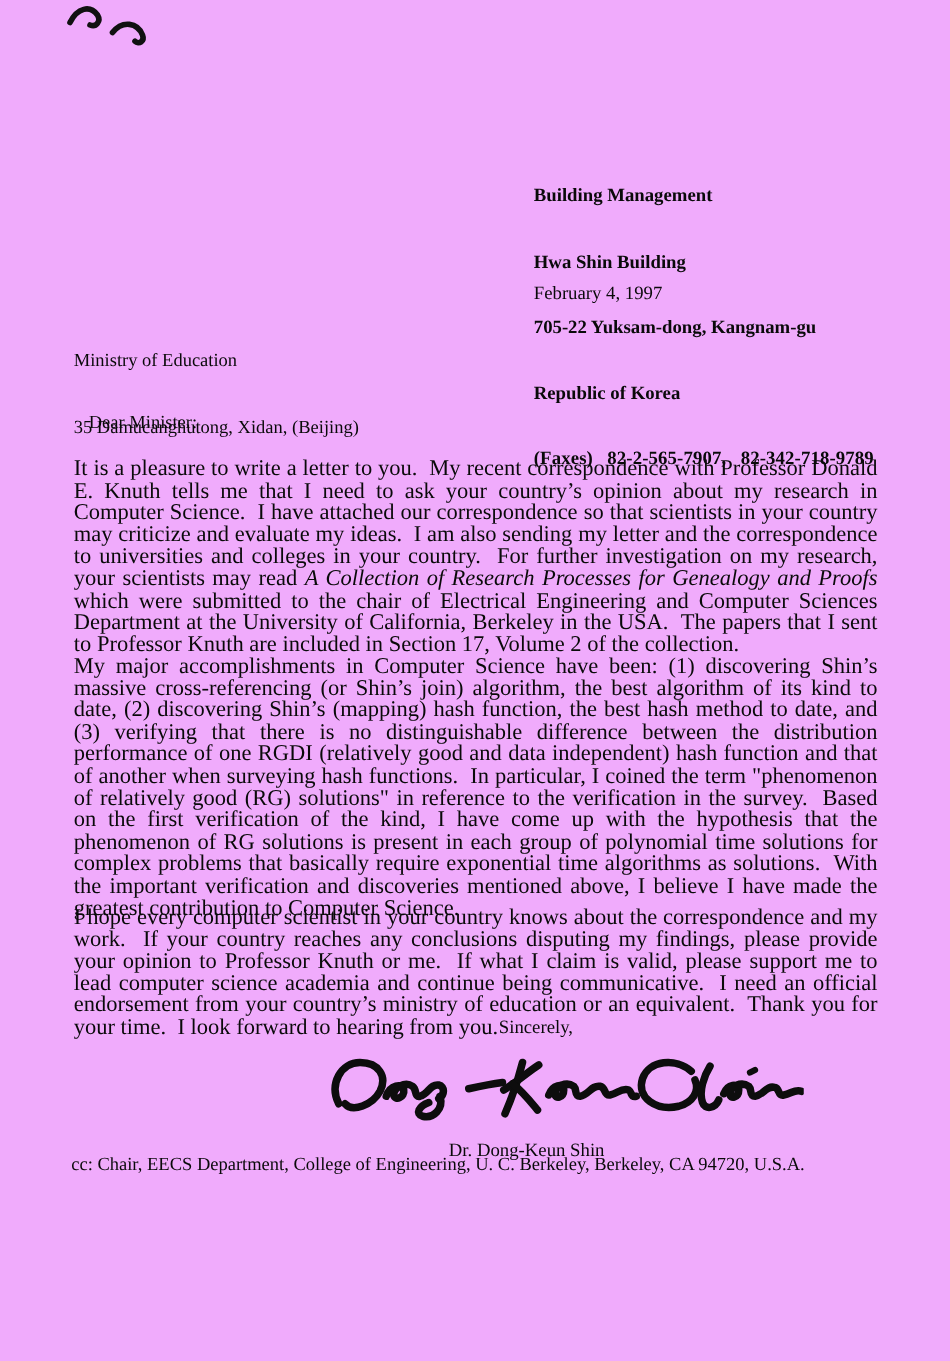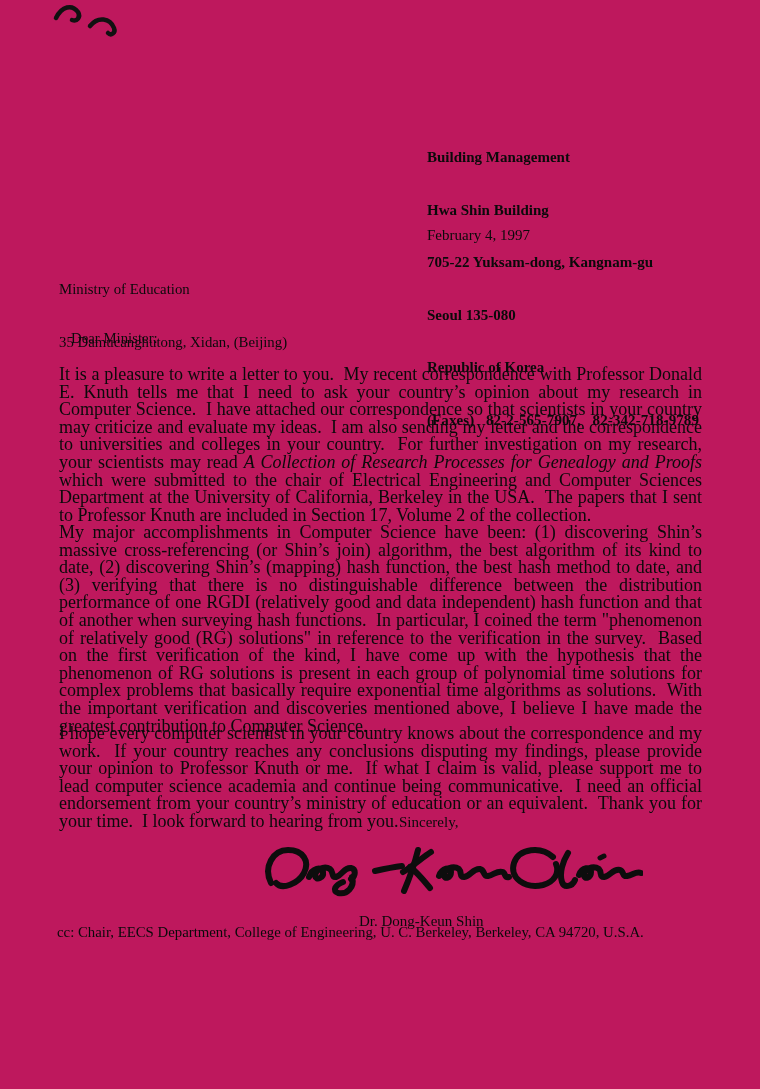--- a/index.html
+++ b/index.html
@@ -1,18 +1,18 @@
 <!DOCTYPE html>
 <html><head>
 <meta charset="utf-8">
 <style>
   html,body { margin:0; padding:0; background:#ffffff; }
   .page {
     position:relative; width:760px; height:1089px;
-    background:#be185d; overflow:hidden;
+    background:#f0abfc; overflow:hidden;
     font-family:"Liberation Serif", serif;
     color:#0a0a0a;
     -webkit-font-smoothing:antialiased;
   }
   .abs { position:absolute; white-space:pre-wrap; }
 
   .sender {
     left:427px; top:114px;
     font-weight:bold; font-size:15px; line-height:17.5px;
   }
@@ -53,21 +53,20 @@
 
   <svg class="ink-marks" width="75" height="40" viewBox="0 0 75 40" aria-hidden="true">
     <path d="M8,18 C14,6 24,4 30,12 C33,17 29,22 24,20" stroke-width="4.5"></path>
     <path d="M42,26 C50,16 62,18 66,28 C68,33 63,36 60,33" stroke-width="4.5"></path>
   </svg>
 
   <div class="abs sender">
     <div>Building Management</div>
     <div>Hwa Shin Building</div>
     <div>705-22 Yuksam-dong, Kangnam-gu</div>
-    <div>Seoul 135-080</div>
     <div>Republic of Korea</div>
     <div class="fax">(Faxes)   82-2-565-7907,   82-342-718-9789</div>
   </div>
 
   <div class="abs date">February 4, 1997</div>
 
   <div class="abs recipient">
     <div>Ministry of Education</div>
     <div>35 Damucanghutong, Xidan, (Beijing)</div>
   </div>

